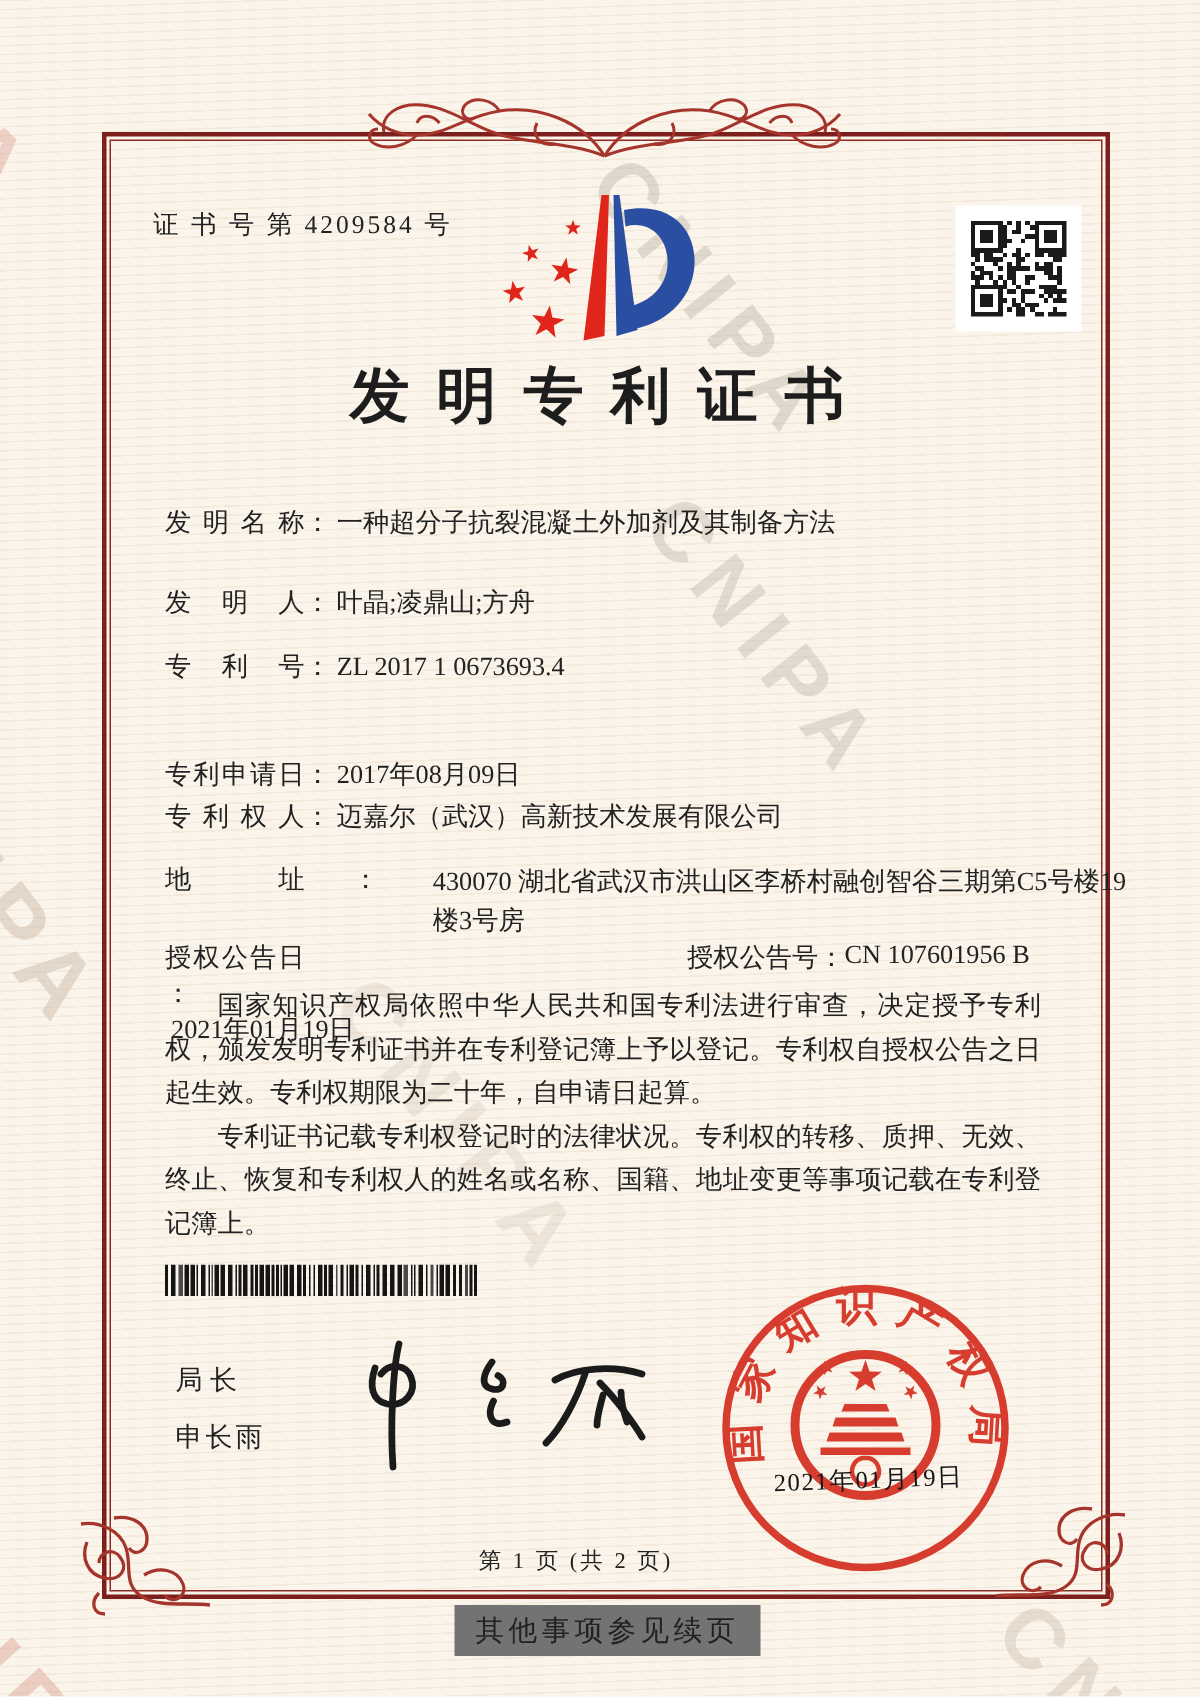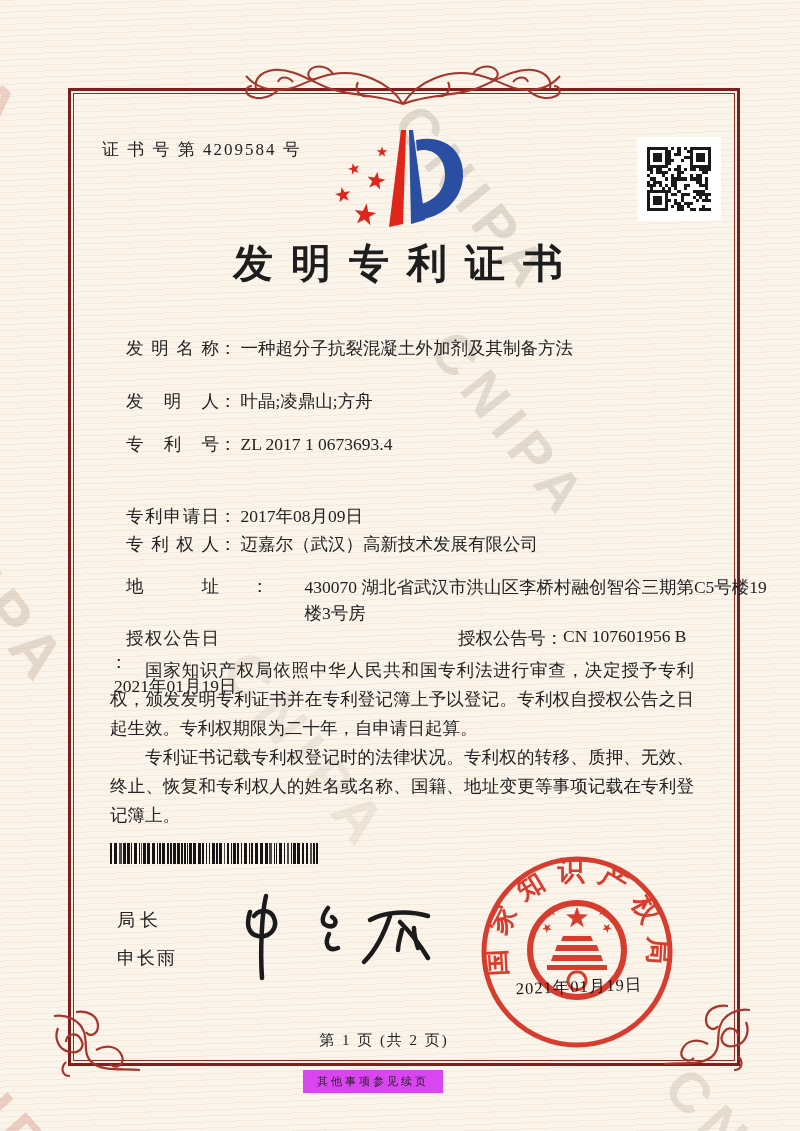--- a/index.html
+++ b/index.html
@@ -26,39 +26,39 @@
   .frame::after{ content:""; position:absolute; inset:2px; border:1px solid #8d2b24; }
   .orn{ position:absolute; z-index:3; }
   .content{ position:absolute; inset:0; z-index:4; }
   .cert-no{ position:absolute; left:102px; top:138px; font-size:17px; letter-spacing:2px; }
   .logo{ position:absolute; left:332px; top:124px; }
   .qr-wrap{ position:absolute; left:637px; top:137px; width:84px; height:84px; background:#ffffff;
             display:flex; align-items:center; justify-content:center; }
   .doc-title{ position:absolute; left:0; top:236px; width:100%; text-align:center;
               font-size:40px; font-weight:bold; letter-spacing:4px; color:#1d1d1d; }
   .field{ position:absolute; left:110px; font-size:17.5px; display:flex; align-items:flex-start; }
-  .flabel{ display:inline-block; width:93px; text-align:justify; text-align-last:justify;margin-left:16px; }
+  .flabel{ display:inline-block; width:93px; text-align:justify; text-align-last:justify; }
   .fcolon{ display:inline-block; }
   .fvalue{ display:inline-block; margin-left:4px; }
   .fvalue.addr{ width:474px; line-height:26px; }
   .field2{ position:absolute; left:458px; font-size:17.5px; display:flex; }
   .body-text{ position:absolute; left:110px; top:656px; width:584px;
               font-size:17.5px; line-height:29px; text-align:justify; }
   .body-text p{ margin:0; text-indent:2em; }
   .barcode{ position:absolute; left:110px; top:843px; }
   .signoff-title{ position:absolute; left:117px; top:908px; font-size:18px; letter-spacing:5px; }
   .signoff-name{ position:absolute; left:117px; top:946px; font-size:18px; letter-spacing:2px; }
   .signature{ position:absolute; left:232px; top:890px; }
   .seal{ position:absolute; left:477px; top:852px; z-index:5; opacity:.95; }
   .seal-date{ position:absolute; left:494px; top:976px; width:170px; text-align:center;
               font-size:16.5px; color:#151515; transform:rotate(-2deg); z-index:6; letter-spacing:1px; }
   .page-no{ position:absolute; left:0; top:1031px; width:100%; text-align:center;
             font-size:15px; letter-spacing:2px; transform:translateX(-16px); }
-  .continuation{ position:absolute; left:303px; top:1070px; background:#d946ef;
-                 padding:4px 14px; font-size:11px; letter-spacing:3px; z-index:6; }
+  .continuation{ position:absolute; left:303px; top:1070px; background:#737373;
+                 padding:4px 14px; font-size:19px; letter-spacing:3px; z-index:6; }
   svg{ display:block; }
 </style>
 </head>
 <body>
 
 <div class="page">
 
   <span class="wm" style="left:-135px;top:-75px;font-size:66px;color:rgba(214,150,138,0.38);transform:rotate(45deg);">CNIPA</span>
   <span class="wm" style="left:432px;top:92px;font-size:56px;color:rgba(186,176,162,0.42);transform:rotate(52deg);">CNIPA</span>
   <span class="wm" style="left:468px;top:318px;font-size:56px;color:rgba(186,176,162,0.38);transform:rotate(52deg);">CNIPA</span>

